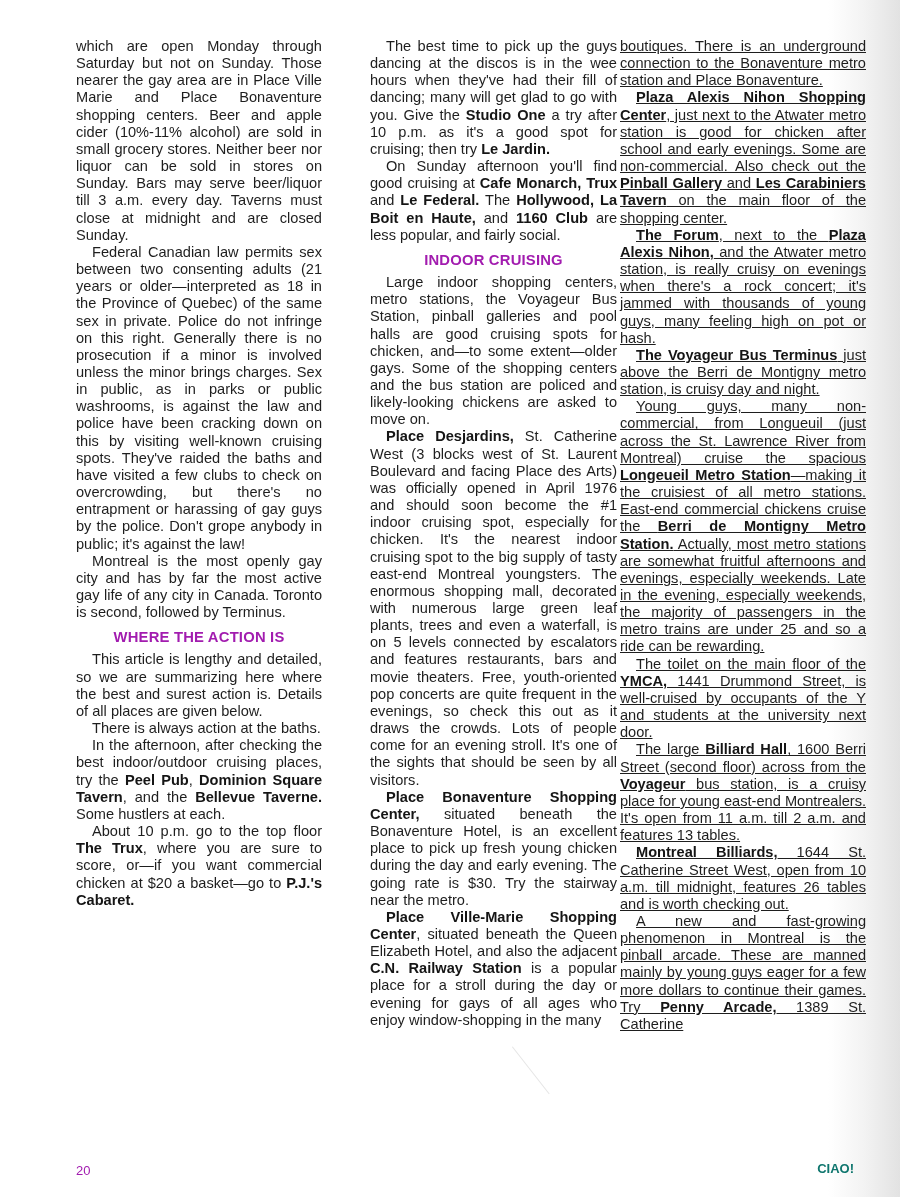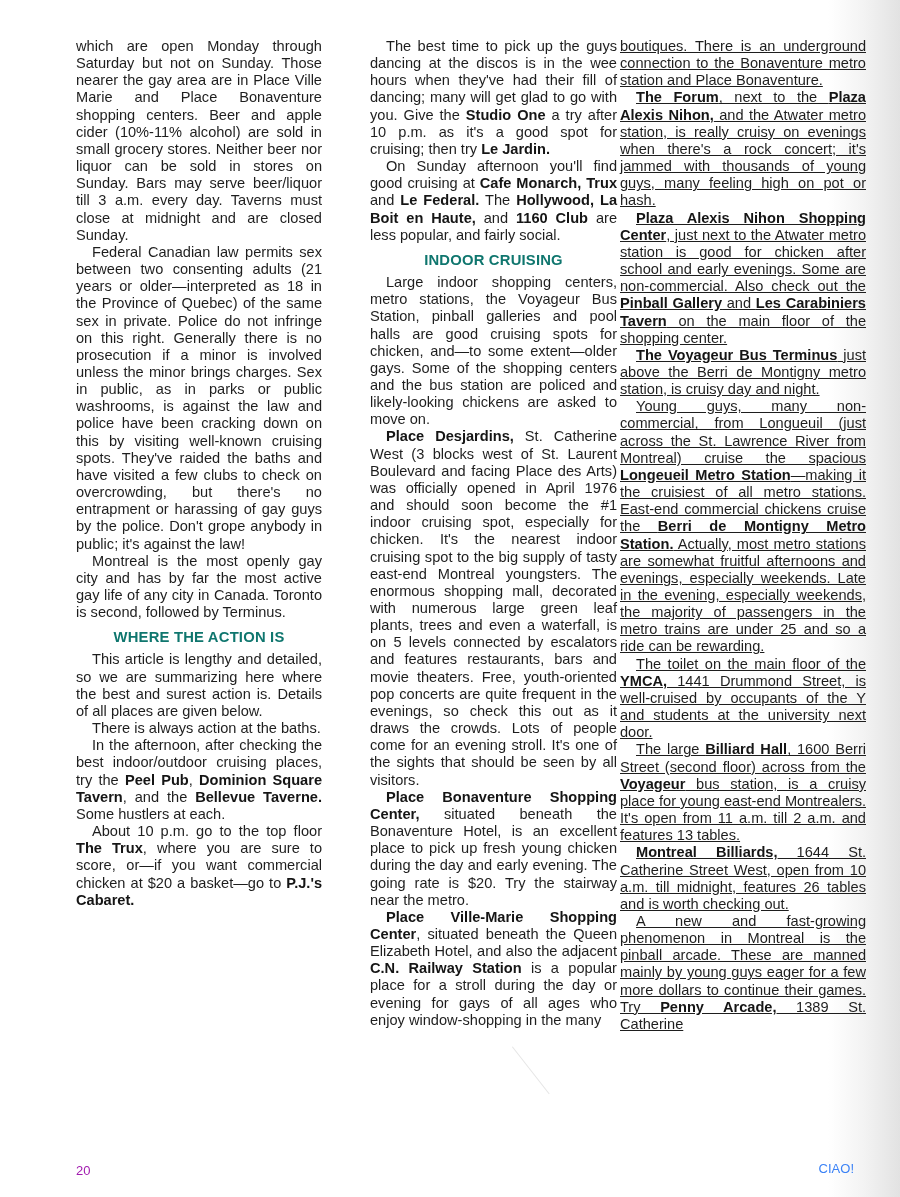--- a/index.html
+++ b/index.html
@@ -16,24 +16,24 @@
     text-align:justify; hyphens:none;
   }
   #col1 { left:76px; }
   #col2 { left:336px; width:247px;margin-left:34px; }
   #col3 { left:620px; width:246px;text-decoration:underline; }
   .p { margin:0; text-indent:16px; }
   .p.noindent { text-indent:0; }
   .p b { font-weight:bold; color:#151515; }
   .heading {
     text-align:center; font-weight:bold; font-size:14.8px;
-    margin:8px 0 5px 0; letter-spacing:0.2px; color:#0f766e;
+    margin:8px 0 5px 0; letter-spacing:0.2px; color:#a21caf;
   }
   .page-num { position:absolute; left:76px; top:1163px; font-size:13px; color:#a21caf; }
-  .ciao { position:absolute; right:46px; top:1161px; font-size:13px; font-weight:normal; color:#3b82f6; }
+  .ciao { position:absolute; right:46px; top:1161px; font-size:13px; font-weight:bold; color:#0f766e; }
   .scratch { position:absolute; left:525px; top:1025px; width:50px; height:60px;
     border-left:1px solid rgba(150,150,150,0.25); transform:rotate(-38deg); }
 </style>
 </head>
 <body>
 
 <div class="col" id="col1">
     <p class="p noindent"><span>which are open Monday through Saturday but not on Sunday. Those nearer the gay area are in Place Ville Marie and Place Bonaventure shopping centers. Beer and apple cider (10%-11% alcohol) are sold in small grocery stores. Neither beer nor liquor can be sold in stores on Sunday. Bars may serve beer/liquor till 3 a.m. every day. Taverns must close at midnight and are closed Sunday.</span></p>
     <p class="p"><span>Federal Canadian law permits sex between two consenting adults (21 years or older—interpreted as 18 in the Province of Quebec) of the same sex in private. Police do not infringe on this right. Generally there is no prosecution if a minor is involved unless the minor brings charges. Sex in public, as in parks or public washrooms, is against the law and police have been cracking down on this by visiting well-known cruising spots. They've raided the baths and have visited a few clubs to check on overcrowding, but there's no entrapment or harassing of gay guys by the police. Don't grope anybody in public; it's against the law!</span></p>
     <p class="p"><span>Montreal is the most openly gay city and has by far the most active gay life of any city in Canada. Toronto is second, followed by Terminus.</span></p>
@@ -42,27 +42,27 @@
     <p class="p"><span>There is always action at the baths.</span></p>
     <p class="p"><span>In the afternoon, after checking the best indoor/outdoor cruising places, try the </span><b>Peel Pub</b><span>, </span><b>Dominion Square Tavern</b><span>, and the </span><b>Bellevue Taverne.</b><span> Some hustlers at each.</span></p>
     <p class="p"><span>About 10 p.m. go to the top floor </span><b>The Trux</b><span>, where you are sure to score, or—if you want commercial chicken at $20 a basket—go to </span><b>P.J.'s Cabaret.</b></p>
   </div>
 <div class="col" id="col2">
     <p class="p"><span>The best time to pick up the guys dancing at the discos is in the wee hours when they've had their fill of dancing; many will get glad to go with you. Give the </span><b>Studio One</b><span> a try after 10 p.m. as it's a good spot for cruising; then try </span><b>Le Jardin.</b></p>
     <p class="p"><span>On Sunday afternoon you'll find good cruising at </span><b>Cafe Monarch, Trux</b><span> and </span><b>Le Federal.</b><span> The </span><b>Hollywood, La Boit en Haute,</b><span> and </span><b>1160 Club</b><span> are less popular, and fairly social.</span></p>
     <div class="heading">INDOOR CRUISING</div>
     <p class="p"><span>Large indoor shopping centers, metro stations, the Voyageur Bus Station, pinball galleries and pool halls are good cruising spots for chicken, and—to some extent—older gays. Some of the shopping centers and the bus station are policed and likely-looking chickens are asked to move on.</span></p>
     <p class="p"><b>Place Desjardins,</b><span> St. Catherine West (3 blocks west of St. Laurent Boulevard and facing Place des Arts) was officially opened in April 1976 and should soon become the #1 indoor cruising spot, especially for chicken. It's the nearest indoor cruising spot to the big supply of tasty east-end Montreal youngsters. The enormous shopping mall, decorated with numerous large green leaf plants, trees and even a waterfall, is on 5 levels connected by escalators and features restaurants, bars and movie theaters. Free, youth-oriented pop concerts are quite frequent in the evenings, so check this out as it draws the crowds. Lots of people come for an evening stroll. It's one of the sights that should be seen by all visitors.</span></p>
-    <p class="p"><b>Place Bonaventure Shopping Center,</b><span> situated beneath the Bonaventure Hotel, is an excellent place to pick up fresh young chicken during the day and early evening. The going rate is $20. Try the stairway near the metro.</span></p>
+    <p class="p"><b>Place Bonaventure Shopping Center,</b><span> situated beneath the Bonaventure Hotel, is an excellent place to pick up fresh young chicken during the day and early evening. The going rate is $30. Try the stairway near the metro.</span></p>
     <p class="p"><b>Place Ville-Marie Shopping Center</b><span>, situated beneath the Queen Elizabeth Hotel, and also the adjacent </span><b>C.N. Railway Station</b><span> is a popular place for a stroll during the day or evening for gays of all ages who enjoy window-shopping in the many</span></p>
   </div>
 <div class="col" id="col3">
     <p class="p noindent"><span>boutiques. There is an underground connection to the Bonaventure metro station and Place Bonaventure.</span></p>
+    <p class="p"><b>Plaza Alexis Nihon Shopping Center</b><span>, just next to the Atwater metro station is good for chicken after school and early evenings. Some are non-commercial. Also check out the </span><b>Pinball Gallery</b><span> and </span><b>Les Carabiniers Tavern</b><span> on the main floor of the shopping center.</span></p>
     <p class="p"><b>The Forum</b><span>, next to the </span><b>Plaza Alexis Nihon,</b><span> and the Atwater metro station, is really cruisy on evenings when there's a rock concert; it's jammed with thousands of young guys, many feeling high on pot or hash.</span></p>
-    <p class="p"><b>Plaza Alexis Nihon Shopping Center</b><span>, just next to the Atwater metro station is good for chicken after school and early evenings. Some are non-commercial. Also check out the </span><b>Pinball Gallery</b><span> and </span><b>Les Carabiniers Tavern</b><span> on the main floor of the shopping center.</span></p>
     <p class="p"><b>The Voyageur Bus Terminus</b><span> just above the Berri de Montigny metro station, is cruisy day and night.</span></p>
     <p class="p"><span>Young guys, many non-commercial, from Longueuil (just across the St. Lawrence River from Montreal) cruise the spacious </span><b>Longeueil Metro Station</b><span>—making it the cruisiest of all metro stations. East-end commercial chickens cruise the </span><b>Berri de Montigny Metro Station.</b><span> Actually, most metro stations are somewhat fruitful afternoons and evenings, especially weekends. Late in the evening, especially weekends, the majority of passengers in the metro trains are under 25 and so a ride can be rewarding.</span></p>
     <p class="p"><span>The toilet on the main floor of the </span><b>YMCA,</b><span> 1441 Drummond Street, is well-cruised by occupants of the Y and students at the university next door.</span></p>
     <p class="p"><span>The large </span><b>Billiard Hall</b><span>, 1600 Berri Street (second floor) across from the </span><b>Voyageur</b><span> bus station, is a cruisy place for young east-end Montrealers. It's open from 11 a.m. till 2 a.m. and features 13 tables.</span></p>
     <p class="p"><b>Montreal Billiards,</b><span> 1644 St. Catherine Street West, open from 10 a.m. till midnight, features 26 tables and is worth checking out.</span></p>
     <p class="p"><span>A new and fast-growing phenomenon in Montreal is the pinball arcade. These are manned mainly by young guys eager for a few more dollars to continue their games. Try </span><b>Penny Arcade,</b><span> 1389 St. Catherine</span></p>
   </div>
 
 <div class="page-num">20</div>
 <div class="ciao">CIAO!</div>

